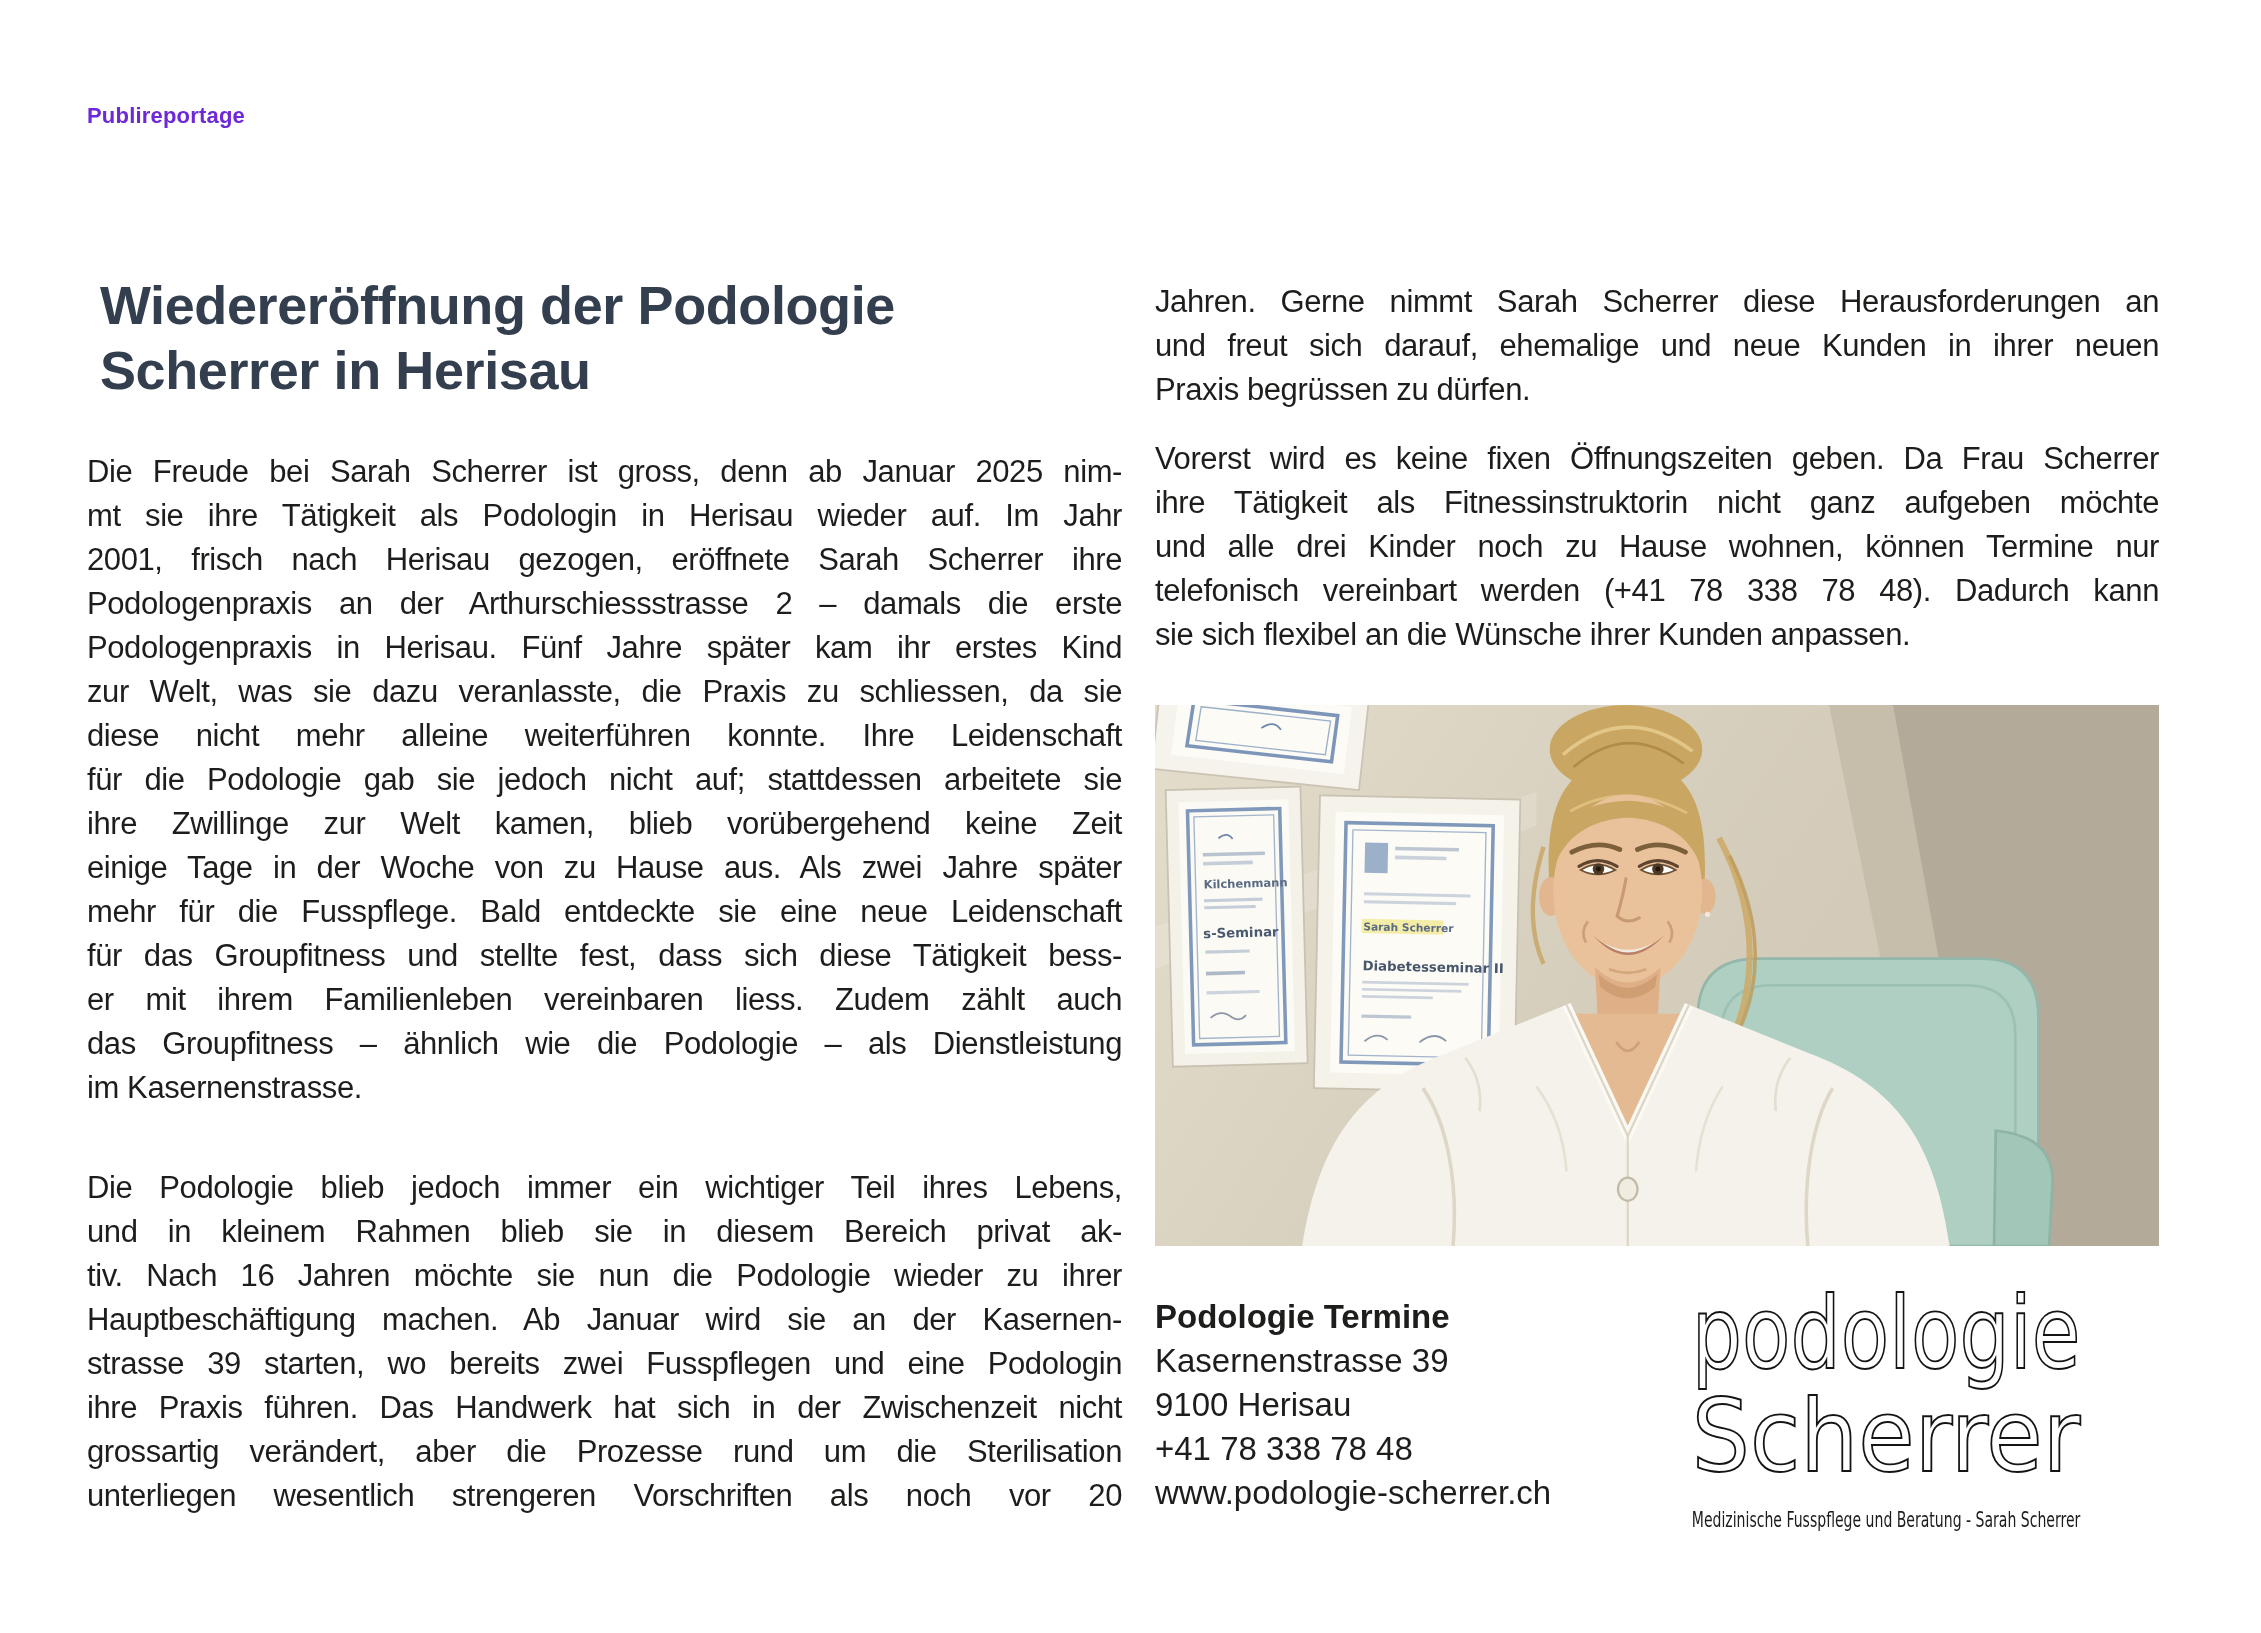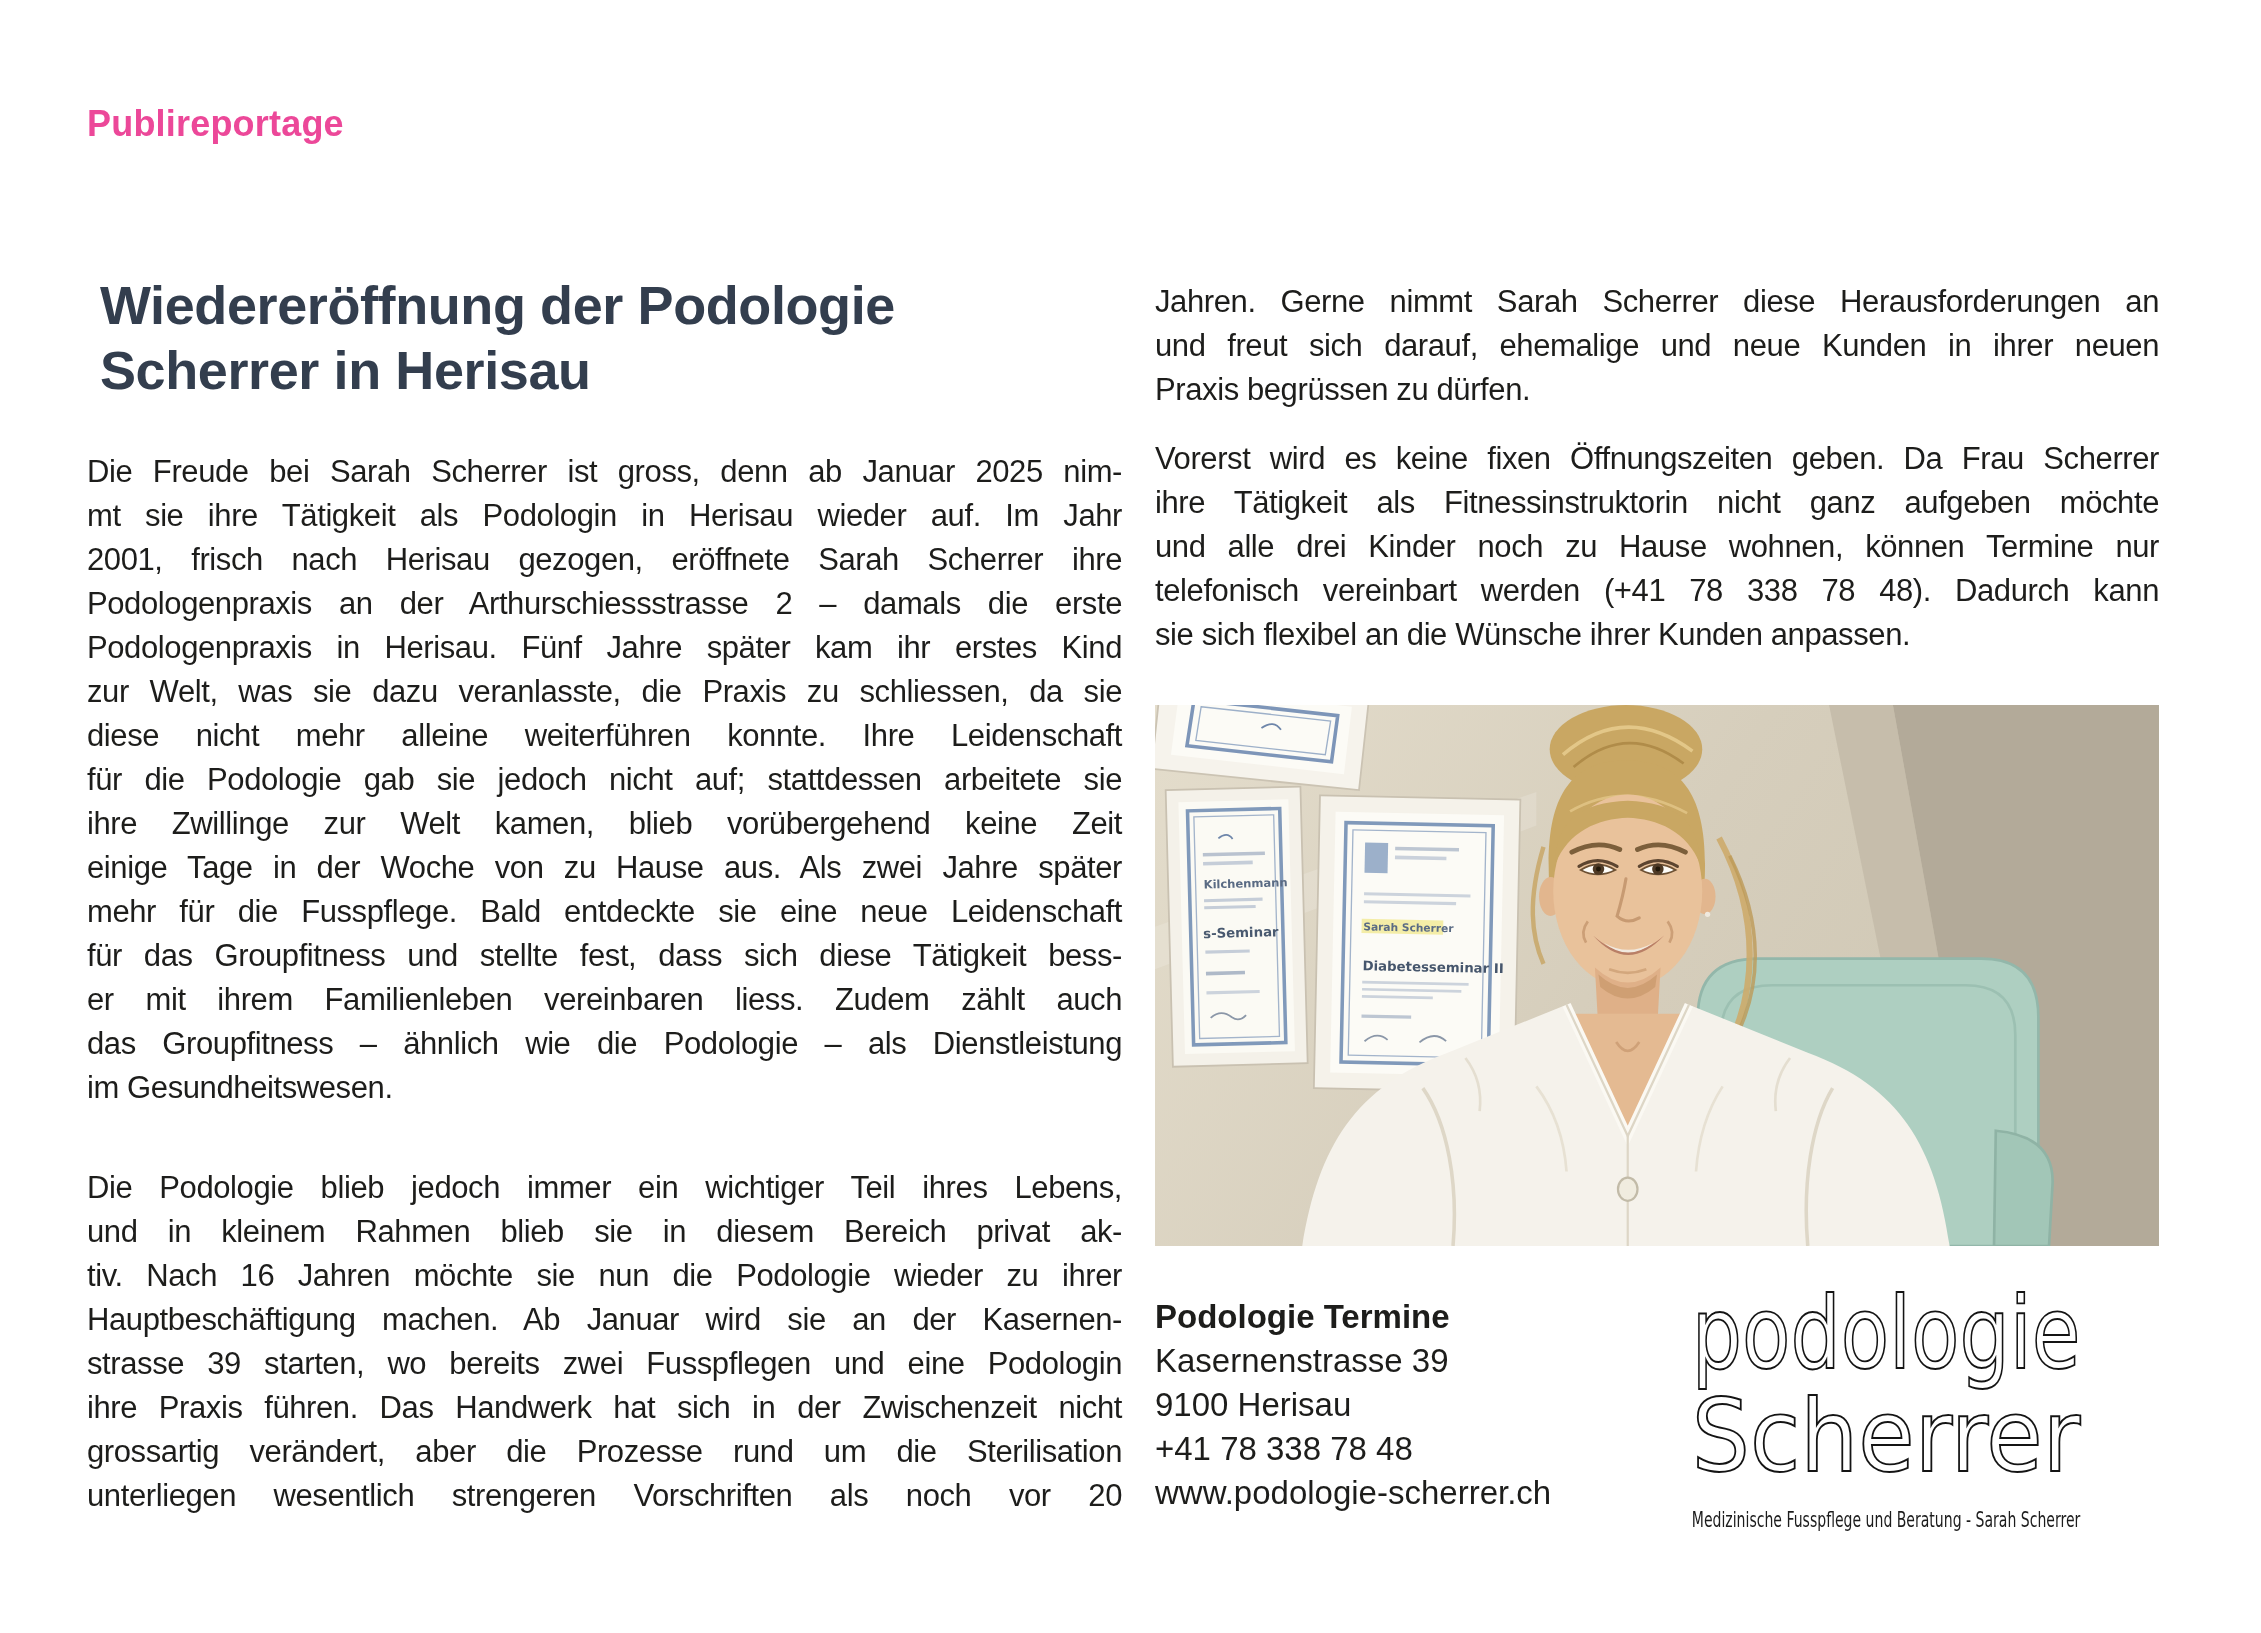--- a/index.html
+++ b/index.html
@@ -2,21 +2,21 @@
 <html style="font-size:14px"><head>
 <meta charset="utf-8">
 <style>
   html,body { margin:0; padding:0; background:#ffffff; }
   .page {
     position:relative; width:2262px; height:1633px; background:#ffffff;
     font-family:"Liberation Sans", sans-serif; color:#1d1d1b; overflow:hidden;
   }
   .kicker {
     position:absolute; left:87px; top:103px;
-    font-size:36px; font-weight:700; letter-spacing:0.2px; color:#ec4899;
+    font-size:22px; font-weight:700; letter-spacing:0.2px; color:#6d28d9;
   }
   .headline {
     position:absolute; left:84px; top:257px; width:1055px;
     font-size:54px; line-height:65px; font-weight:700; letter-spacing:-0.4px;
     color:#333e4e;
   }
   .body-col { position:absolute; font-size:31px; line-height:44px; letter-spacing:-0.4px; }
   #left-col  { left:87px;  top:450px; width:1035px; }
   #right-col { left:1155px; top:280px; width:1004px; }
   .para { }
@@ -61,21 +61,21 @@
         <div class="tline">Podologenpraxis in Herisau. Fünf Jahre später kam ihr erstes Kind</div>
         <div class="tline">zur Welt, was sie dazu veranlasste, die Praxis zu schliessen, da sie</div>
         <div class="tline">diese nicht mehr alleine weiterführen konnte. Ihre Leidenschaft</div>
         <div class="tline">für die Podologie gab sie jedoch nicht auf; stattdessen arbeitete sie</div>
         <div class="tline">ihre Zwillinge zur Welt kamen, blieb vorübergehend keine Zeit</div>
         <div class="tline">einige Tage in der Woche von zu Hause aus. Als zwei Jahre später</div>
         <div class="tline">mehr für die Fusspflege. Bald entdeckte sie eine neue Leidenschaft</div>
         <div class="tline">für das Groupfitness und stellte fest, dass sich diese Tätigkeit bess-</div>
         <div class="tline">er mit ihrem Familienleben vereinbaren liess. Zudem zählt auch</div>
         <div class="tline">das Groupfitness – ähnlich wie die Podologie – als Dienstleistung</div>
-        <div class="tline">im Gesundheitswesen.</div>
+        <div class="tline">im Kasernenstrasse.</div>
       </div>
     <div class="para flow-continues">
         <div class="tline">Die Podologie blieb jedoch immer ein wichtiger Teil ihres Lebens,</div>
         <div class="tline">und in kleinem Rahmen blieb sie in diesem Bereich privat ak-</div>
         <div class="tline">tiv. Nach 16 Jahren möchte sie nun die Podologie wieder zu ihrer</div>
         <div class="tline">Hauptbeschäftigung machen. Ab Januar wird sie an der Kasernen-</div>
         <div class="tline">strasse 39 starten, wo bereits zwei Fusspflegen und eine Podologin</div>
         <div class="tline">ihre Praxis führen. Das Handwerk hat sich in der Zwischenzeit nicht</div>
         <div class="tline">grossartig verändert, aber die Prozesse rund um die Sterilisation</div>
         <div class="tline">unterliegen wesentlich strengeren Vorschriften als noch vor 20</div>

